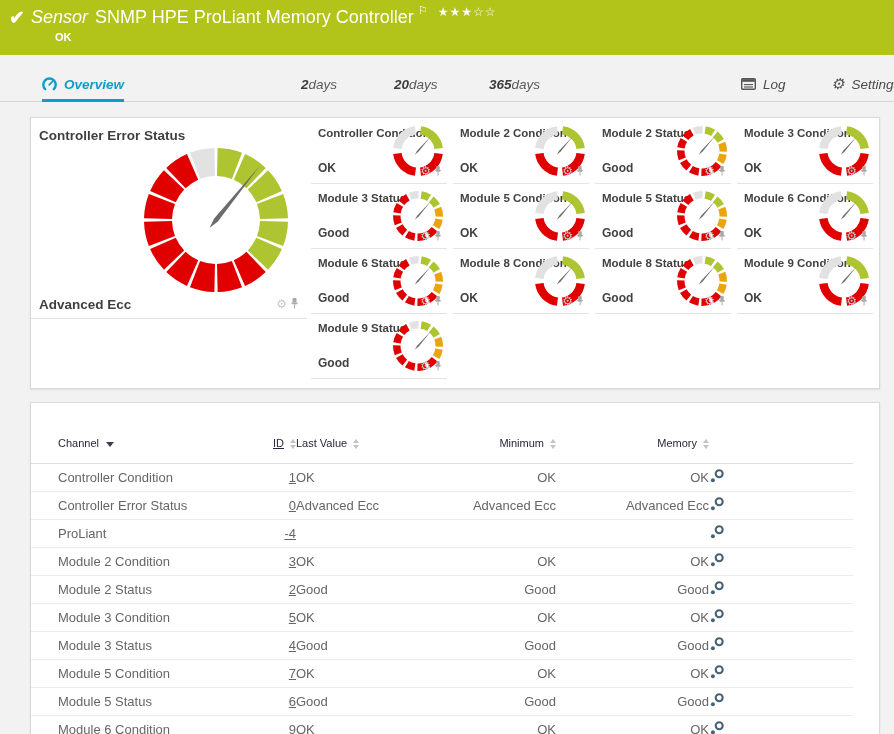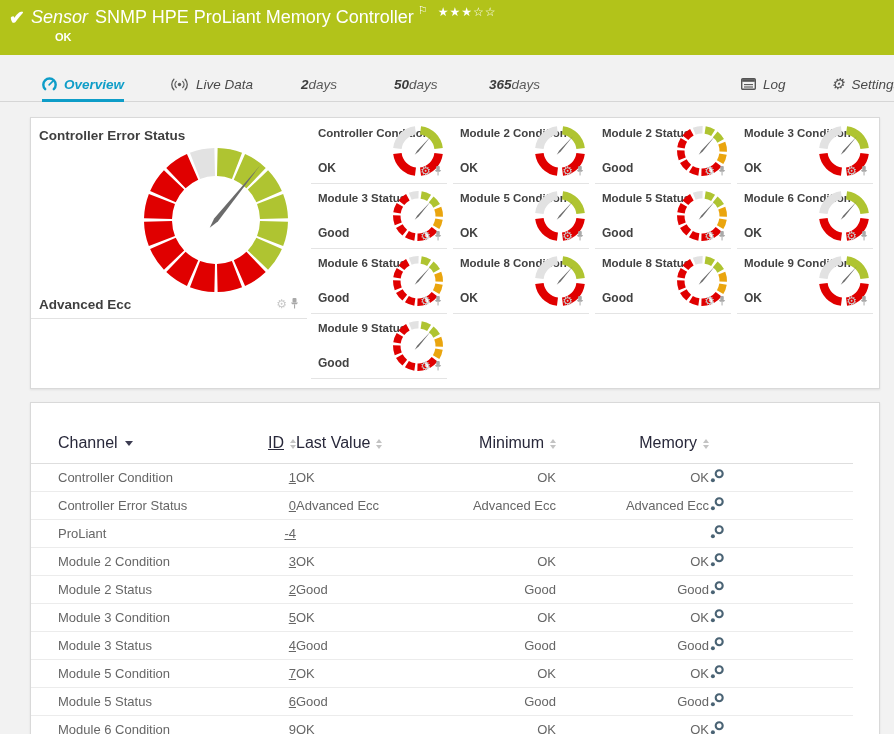--- a/index.html
+++ b/index.html
@@ -40,21 +40,21 @@
   .gauge-grid{position:absolute;left:280px;top:1px;display:grid;grid-template-columns:repeat(4,142px);grid-auto-rows:65px;}
   .gcell{position:relative;width:136px;height:65px;border-bottom:1px solid #e4e4e4;box-sizing:border-box;}
   .gcell .gtitle{position:absolute;left:7px;top:8px;font-size:11.5px;font-weight:bold;color:#424242;white-space:nowrap;}
   .gcell .gvalue{position:absolute;left:7px;bottom:8px;font-size:12px;font-weight:bold;color:#424242;}
   .gcell .gsvg{position:absolute;right:2px;top:5px;width:54px;height:54px;}
   .gcell .cell-icons{right:5px;bottom:3px;}
   
   table.channels{position:absolute;left:0;top:20px;width:822px;border-collapse:collapse;table-layout:fixed;}
   table.channels col.c1{width:170px}table.channels col.c2{width:95px}table.channels col.c3{width:132px}
   table.channels col.c4{width:128px}table.channels col.c5{width:153px}table.channels col.c6{width:144px}
-  table.channels th{height:40px;font-size:16px;font-weight:normal;color:#28283a;border-bottom:1px solid #dedede;
+  table.channels th{height:40px;font-size:11px;font-weight:normal;color:#28283a;border-bottom:1px solid #dedede;
     padding:0;vertical-align:middle;}
   table.channels td{height:27px;font-size:13px;color:#666;padding:0;vertical-align:middle;border-top:1px solid #ececec;}
   table.channels tr:first-child td{border-top:none;}
   .al{text-align:left;padding-left:27px!important;}
   .al2{text-align:right;text-decoration:underline;}
   .ac{text-align:left;}
   .ar{text-align:right;}
   .sortboth{display:inline-block;vertical-align:middle;margin-left:6px;}
   .tri-up{width:0;height:0;border-left:3.5px solid transparent;border-right:3.5px solid transparent;border-bottom:4px solid #c3c3c3;margin-bottom:2px;}
   .tri-dn{width:0;height:0;border-left:3.5px solid transparent;border-right:3.5px solid transparent;border-top:4px solid #c3c3c3;}
@@ -75,38 +75,26 @@
 <div class="tabstrip">
   <div class="tab active" style="left:42px">
     <span class="ticon">
       <svg width="15" height="15" viewBox="0 0 16 16">
           <path d="M3.4 13 A6.6 6.6 0 1 1 12.6 13" fill="none" stroke="#0e9dc8" stroke-width="2.6" stroke-linecap="round"></path>
           <line x1="7.6" y1="8.4" x2="11.6" y2="4.4" stroke="#0e9dc8" stroke-width="1.7" stroke-linecap="round"></line>
         </svg>
     </span>
       <span>Overview</span>
   </div>
-  <div class="tab" style="left:170px">
-    <span class="ticon">
-      <svg width="19" height="13" viewBox="0 0 19 13" fill="none" stroke="#5a5a5a" stroke-width="1.3" stroke-linecap="round">
-        <circle cx="9.5" cy="6.5" r="1.7" fill="#5a5a5a" stroke="none"></circle>
-        <path d="M6.3 3.4 a4.4 4.4 0 0 0 0 6.2"></path>
-          <path d="M12.7 3.4 a4.4 4.4 0 0 1 0 6.2"></path>
-        <path d="M3.9 1.2 a7.6 7.6 0 0 0 0 10.6"></path>
-          <path d="M15.1 1.2 a7.6 7.6 0 0 1 0 10.6"></path>
-      </svg>
-    </span>
-      <span>Live Data</span>
-  </div>
   <div class="tab" style="left:301px">
     <b>2</b>
       <span class="light">days</span>
   </div>
   <div class="tab" style="left:394px">
-    <b>50</b>
+    <b>20</b>
       <span class="light">days</span>
   </div>
   <div class="tab" style="left:489px">
     <b>365</b>
       <span class="light">days</span>
   </div>
   <div class="tab" style="left:741px">
     <span class="ticon">
       <svg width="15" height="12" viewBox="0 0 15 12">
           <rect x="0.7" y="0.7" width="13.6" height="10.6" rx="1" fill="none" stroke="#555" stroke-width="1.4"></rect>

